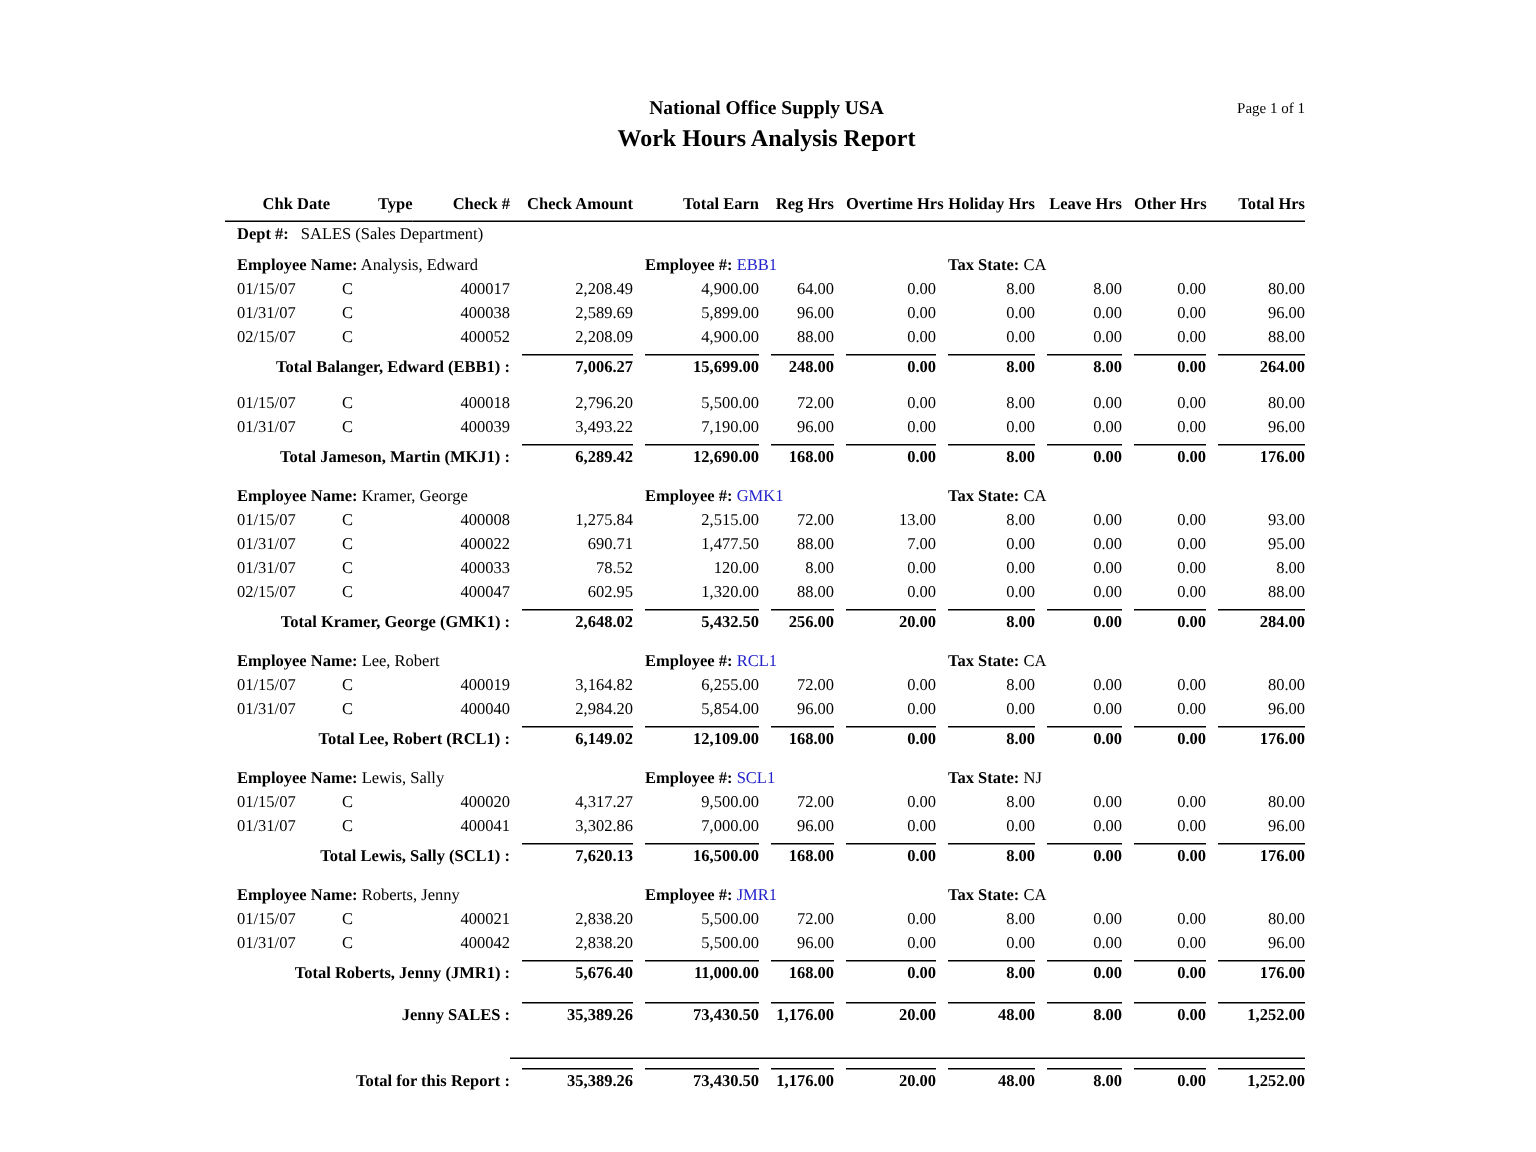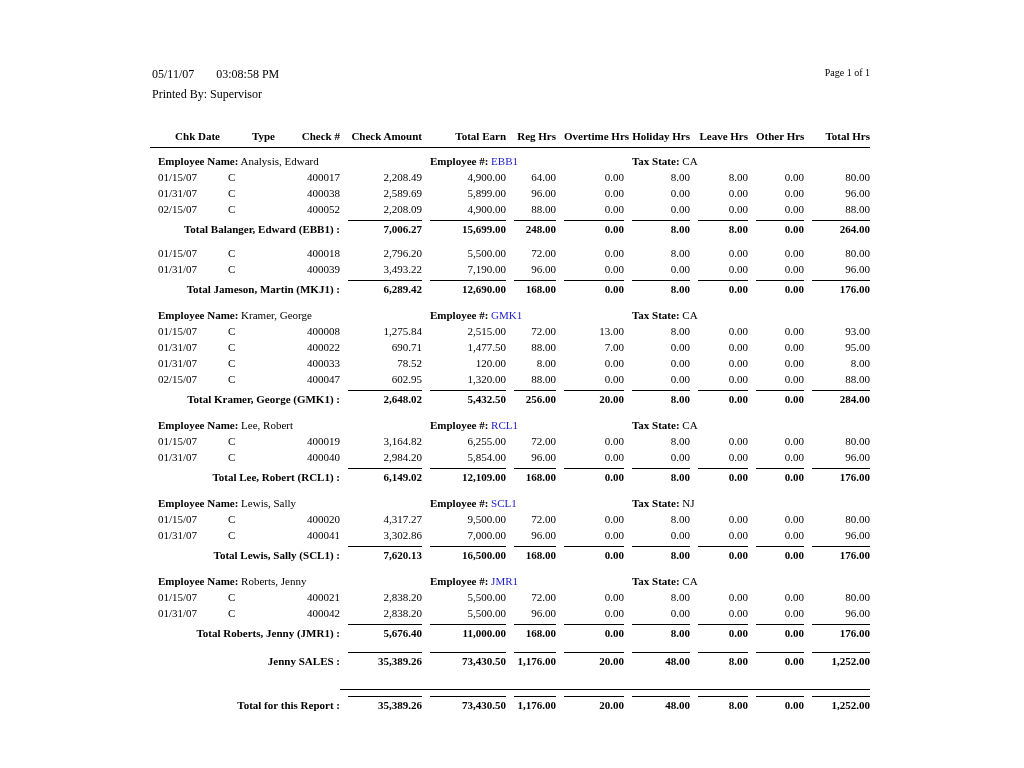--- a/index.html
+++ b/index.html
@@ -42,25 +42,23 @@
   td.rline { border-bottom: 1px solid #000; }
   .emp-link { font-weight: normal; }
 </style>
 </head>
 <body>
 
 <div class="page">
   <div class="report">
 
     <div class="rpt-header">
-      <div class="hdr-left">
-        <div class="hdr-datetime">
-          <span>05/11/07</span><span>03:08:58 PM</span>
-        </div>
-        <div class="printed-by">Printed By: Supervisor</div>
+      <div class="hdr-center">
+        <div class="company">National Office Supply USA</div>
+        <div class="title">Work Hours Analysis Report</div>
       </div>
       <div class="hdr-right">Page 1 of 1</div>
     </div>
 
     <table class="rpt">
       <colgroup>
         <col style="width:70px">
           <col style="width:55px">
           <col style="width:65px">
           <col style="width:82px">
@@ -81,20 +79,25 @@
           <th><span class="u">Total Earn</span></th>
           <th><span class="u">Reg Hrs</span></th>
           <th><span class="u">Overtime Hrs</span></th>
           <th><span class="u">Holiday Hrs</span></th>
           <th><span class="u">Leave Hrs</span></th>
           <th><span class="u">Other Hrs</span></th>
           <th><span class="u">Total Hrs</span></th>
         </tr>
       </thead>
       <tbody id="report-body">
+        <tr>
+          <td colspan="11" class="dept">
+            <span class="b">Dept #:</span><span>SALES (Sales Department)</span>
+          </td>
+        </tr>
         <tr class="gap">
           <td colspan="11" style="height:3px"></td>
         </tr>
       <tr class="emp-header">
             <td class="eh-name" colspan="4"><span class="b">Employee Name:</span><span> Analysis, Edward</span></td>
             <td class="eh-num" colspan="3"><span class="b">Employee #:</span><span class="emp-link" style="color: rgb(34, 34, 204);"> EBB1</span></td>
             <td class="eh-tax" colspan="4"><span class="b">Tax State:</span><span> CA</span></td>
           </tr>
           <tr class="data-row">
             <td class="al">01/15/07</td>

